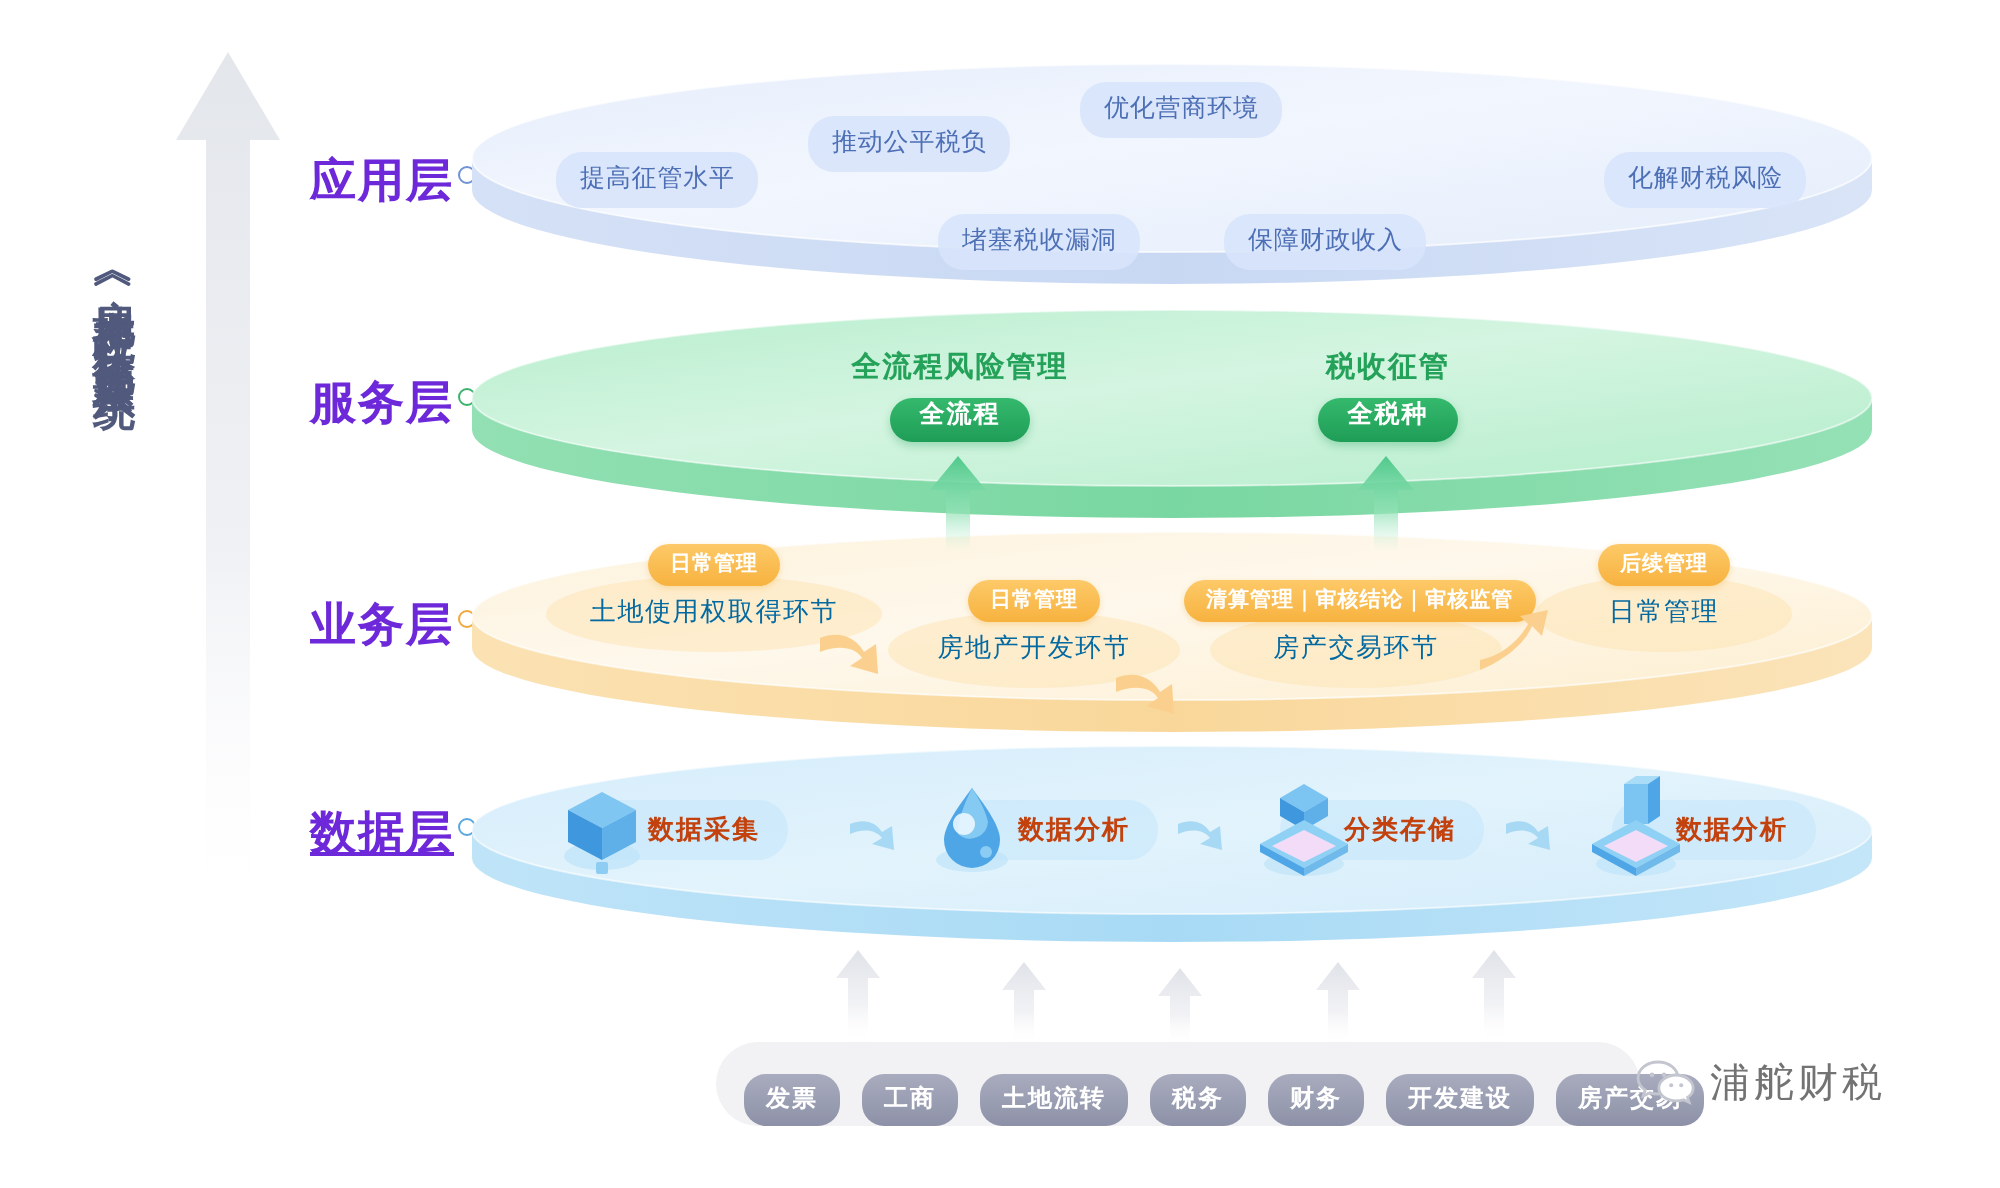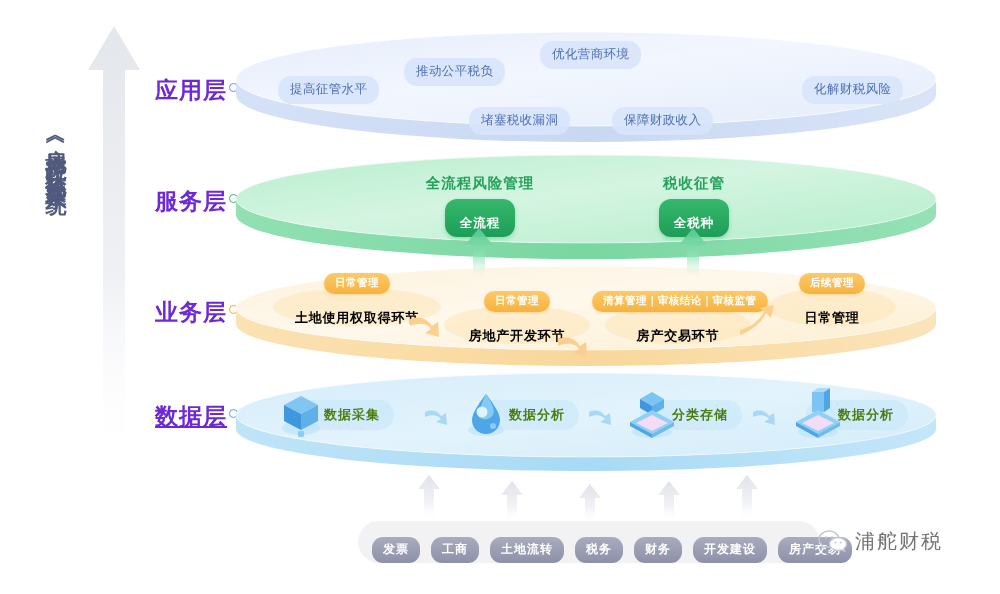--- a/index.html
+++ b/index.html
@@ -70,21 +70,21 @@
 
   
   .svc-group{position:absolute;text-align:center;font-family:Liberation Mono, monospace;}
   .svc-title{
     font-size:14.5px;font-weight:700;color:#25a25a;
     letter-spacing:1px;white-space:nowrap;
   }
   .svc-badge{
     display:inline-block;
     margin-top:6px;
-    padding:16px 15px 5px;
+    padding:0 15px 5px;
     border-radius:12px;
     background:linear-gradient(180deg,#35b96c 0%,#1e9d57 100%);
     color:#ffffff;
     font-size:12.5px;font-weight:700;letter-spacing:1px;
     box-shadow:0 2px 4px rgba(30,157,87,.3);
     white-space:nowrap;
   }
 
   
   .biz-node{position:absolute;text-align:center;}
@@ -92,42 +92,42 @@
     display:inline-block;
     padding:3px 11px 4px;
     border-radius:11px;
     background:linear-gradient(180deg,#fdc968 0%,#f7b23f 100%);
     color:#ffffff;
     font-size:10.5px;font-weight:700;letter-spacing:.5px;
     white-space:nowrap;
     box-shadow:0 1px 3px rgba(236,160,40,.28);
   }
   .biz-name{
-    margin-top:15px;
-    font-size:13px;font-weight:700;color:#000000;
+    margin-top:4px;
+    font-size:13px;font-weight:400;color:#0369a1;
     letter-spacing:.8px;white-space:nowrap;
   }
   .biz-ellipse{
     position:absolute;
     border-radius:50%;
     background:rgba(253,228,178,.5);
   }
 
   
   .data-node{
     position:absolute;
     display:flex;align-items:center;
     height:30px;
     padding:0 14px 0 32px;
     border-radius:15px;
     background:rgba(199,230,250,.62);
     white-space:nowrap;
   }
   .data-name{
-    font-size:13px;font-weight:700;color:#4d7c0f;letter-spacing:1px;
+    font-size:13px;font-weight:700;color:#c2410c;letter-spacing:1px;
   }
   .data-icon{position:absolute;left:-14px;top:-12px;}
 
   
   #tagbar{
     position:absolute;
     left:358px;top:521px;
     width:462px;height:42px;
     border-radius:21px;
     background:#f2f2f5;

